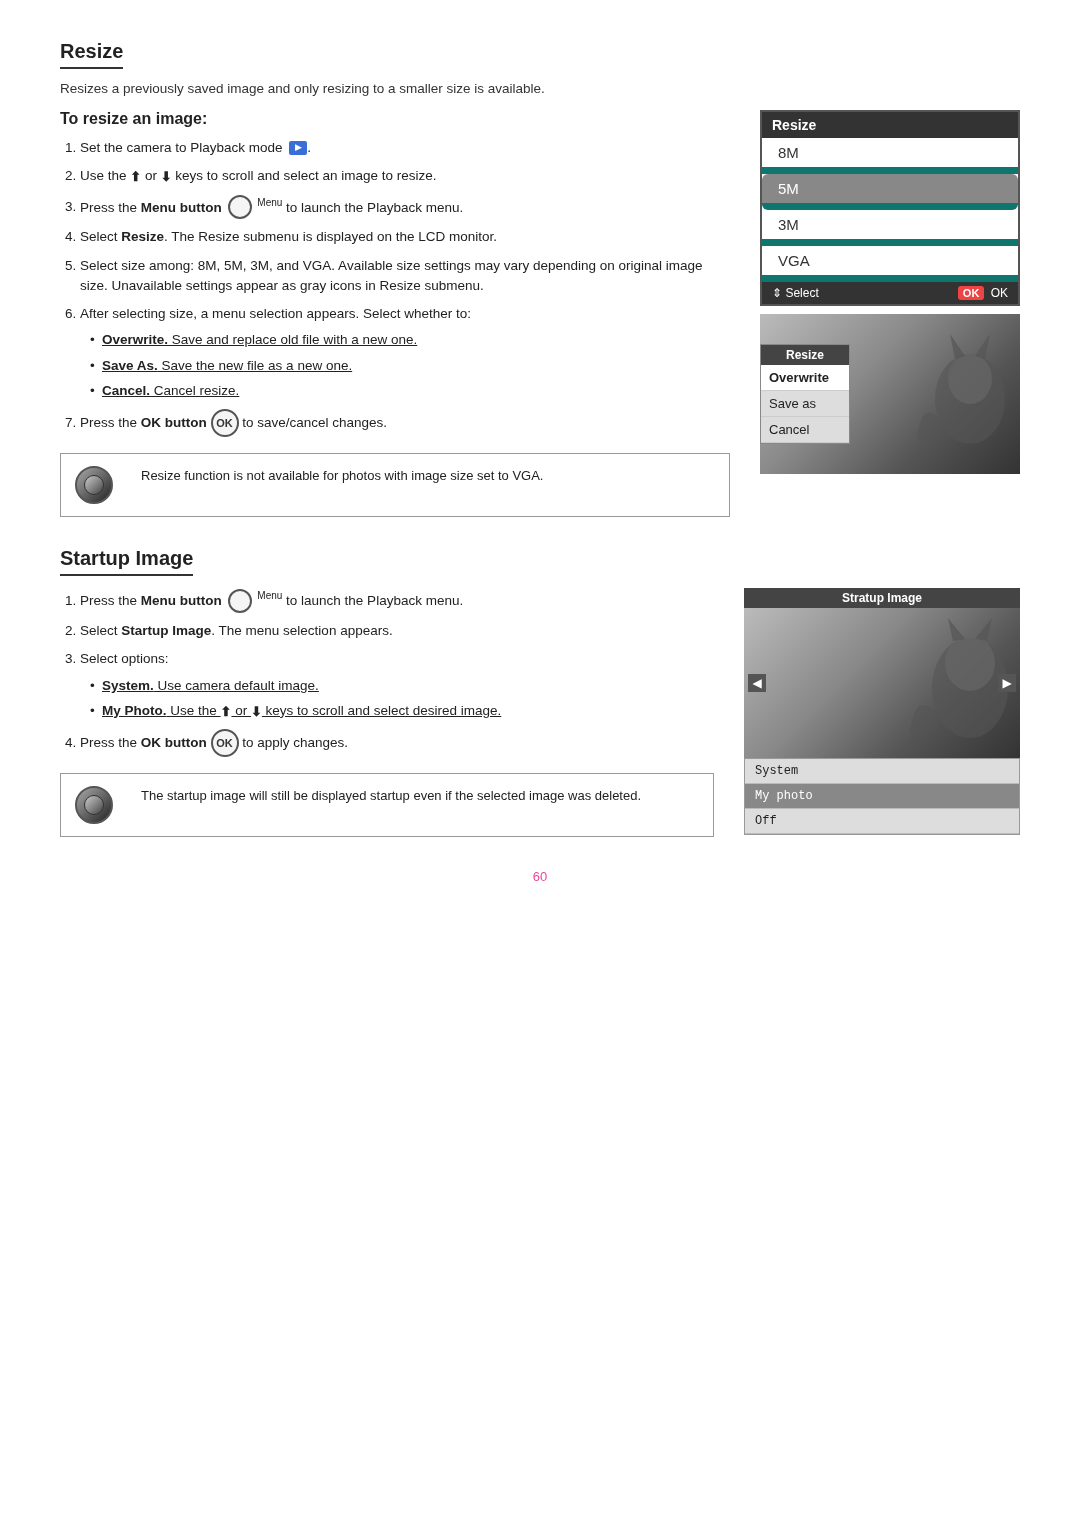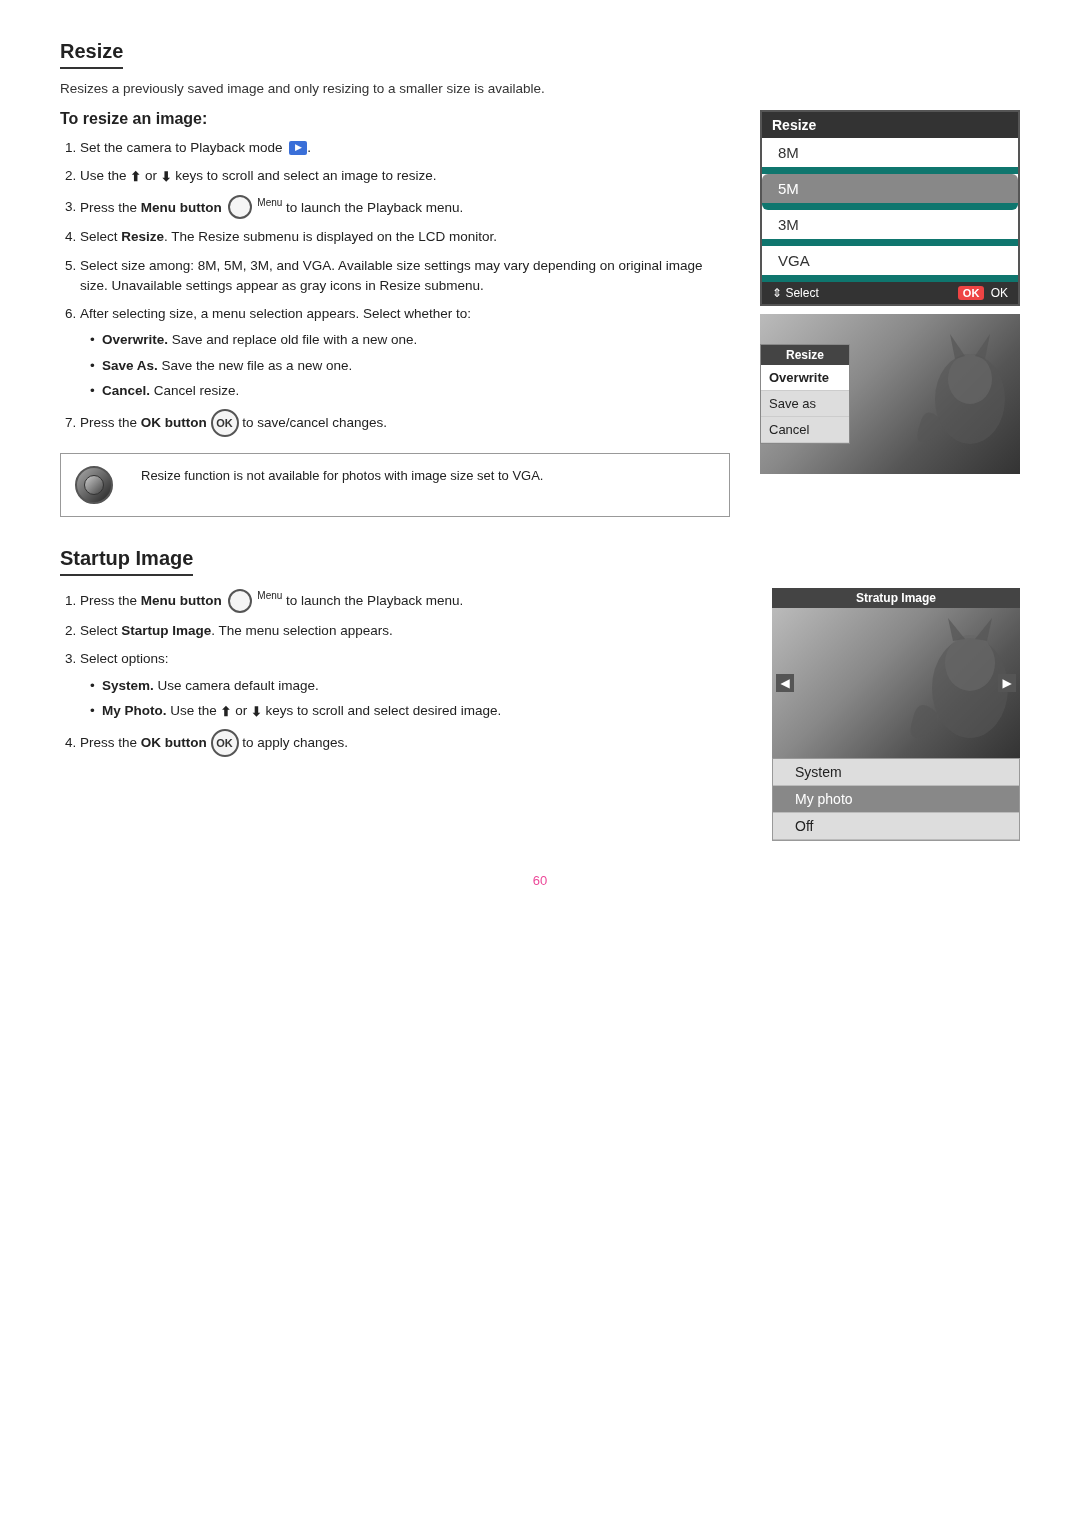--- a/index.html
+++ b/index.html
@@ -55,20 +55,21 @@
       list-style: none;
       padding-left: 10px;
       margin: 6px 0 6px 0;
     }
     ul.bullet-list li {
       margin-bottom: 5px;
       font-size: 13.5px;
       line-height: 1.5;
       padding-left: 12px;
       position: relative;
+      text-decoration: underline;
     }
     ul.bullet-list li::before {
       content: "•";
       position: absolute;
       left: 0;
     }
     .note-box {
       border: 1px solid #999;
       padding: 12px 14px;
       margin-top: 16px;
@@ -185,21 +186,21 @@
       border-bottom: 1px solid #ccc;
       background: #ddd;
     }
     .overlay-item.highlighted {
       background: #fff;
       font-weight: bold;
     }
 
     
     .startup-image-panel {
-      width: 248px;
+      width: 276px;
       flex-shrink: 0;
     }
     .startup-image-bg {
       width: 100%;
       height: 150px;
       background: linear-gradient(135deg, #bbb 0%, #888 40%, #555 70%, #333 100%);
       position: relative;
       overflow: hidden;
     }
     .startup-header-bar {
@@ -228,24 +229,25 @@
       display: flex;
       align-items: center;
       justify-content: center;
       font-size: 12px;
     }
     .startup-overlay-menu {
       background: #ddd;
       border: 1px solid #999;
     }
     .startup-overlay-item {
-      padding: 5px 22px;
-      font-size: 14px;
+      padding: 5px 10px;
+      font-size: 12px;
       color: #222;
       border-bottom: 1px solid #bbb;
+      font-family: Liberation Mono, monospace;
     }
     .startup-overlay-item.highlighted {
       background: #888;
       color: #fff;
     }
     .ok-circle {
       display: inline-block;
       width: 28px;
       height: 28px;
       border-radius: 50%;
@@ -425,20 +427,26 @@
             <li><b>My Photo.</b> Use the <span class="scroll-icon">⬆</span> or <span class="scroll-icon">⬇</span> keys to scroll and select desired image.</li>
           </ul>
         </li>
         <li>
           Press the <b>OK button</b>
           <span class="ok-circle">OK</span>
           to apply changes.
         </li>
       </ol>
 
+      <div class="note-box">
+        <div class="lens-icon">
+          <div class="lens-inner"></div>
+        </div>
+        <span>The startup image will still be displayed startup even if the selected image was deleted.</span>
+      </div>
     </div>
 
     <div class="startup-image-panel">
       <div class="startup-header-bar">Stratup Image</div>
       <div class="startup-image-bg">
 
         <svg style="position:absolute;right:5px;top:5px;width:130px;height:140px;" viewBox="0 0 130 140" xmlns="http://www.w3.org/2000/svg">
           <ellipse cx="85" cy="75" rx="38" ry="50" fill="#555" opacity="0.6"></ellipse>
           <ellipse cx="85" cy="50" rx="25" ry="28" fill="#666" opacity="0.7"></ellipse>
           <polygon points="68,28 63,5 80,26" fill="#555" opacity="0.7"></polygon>

